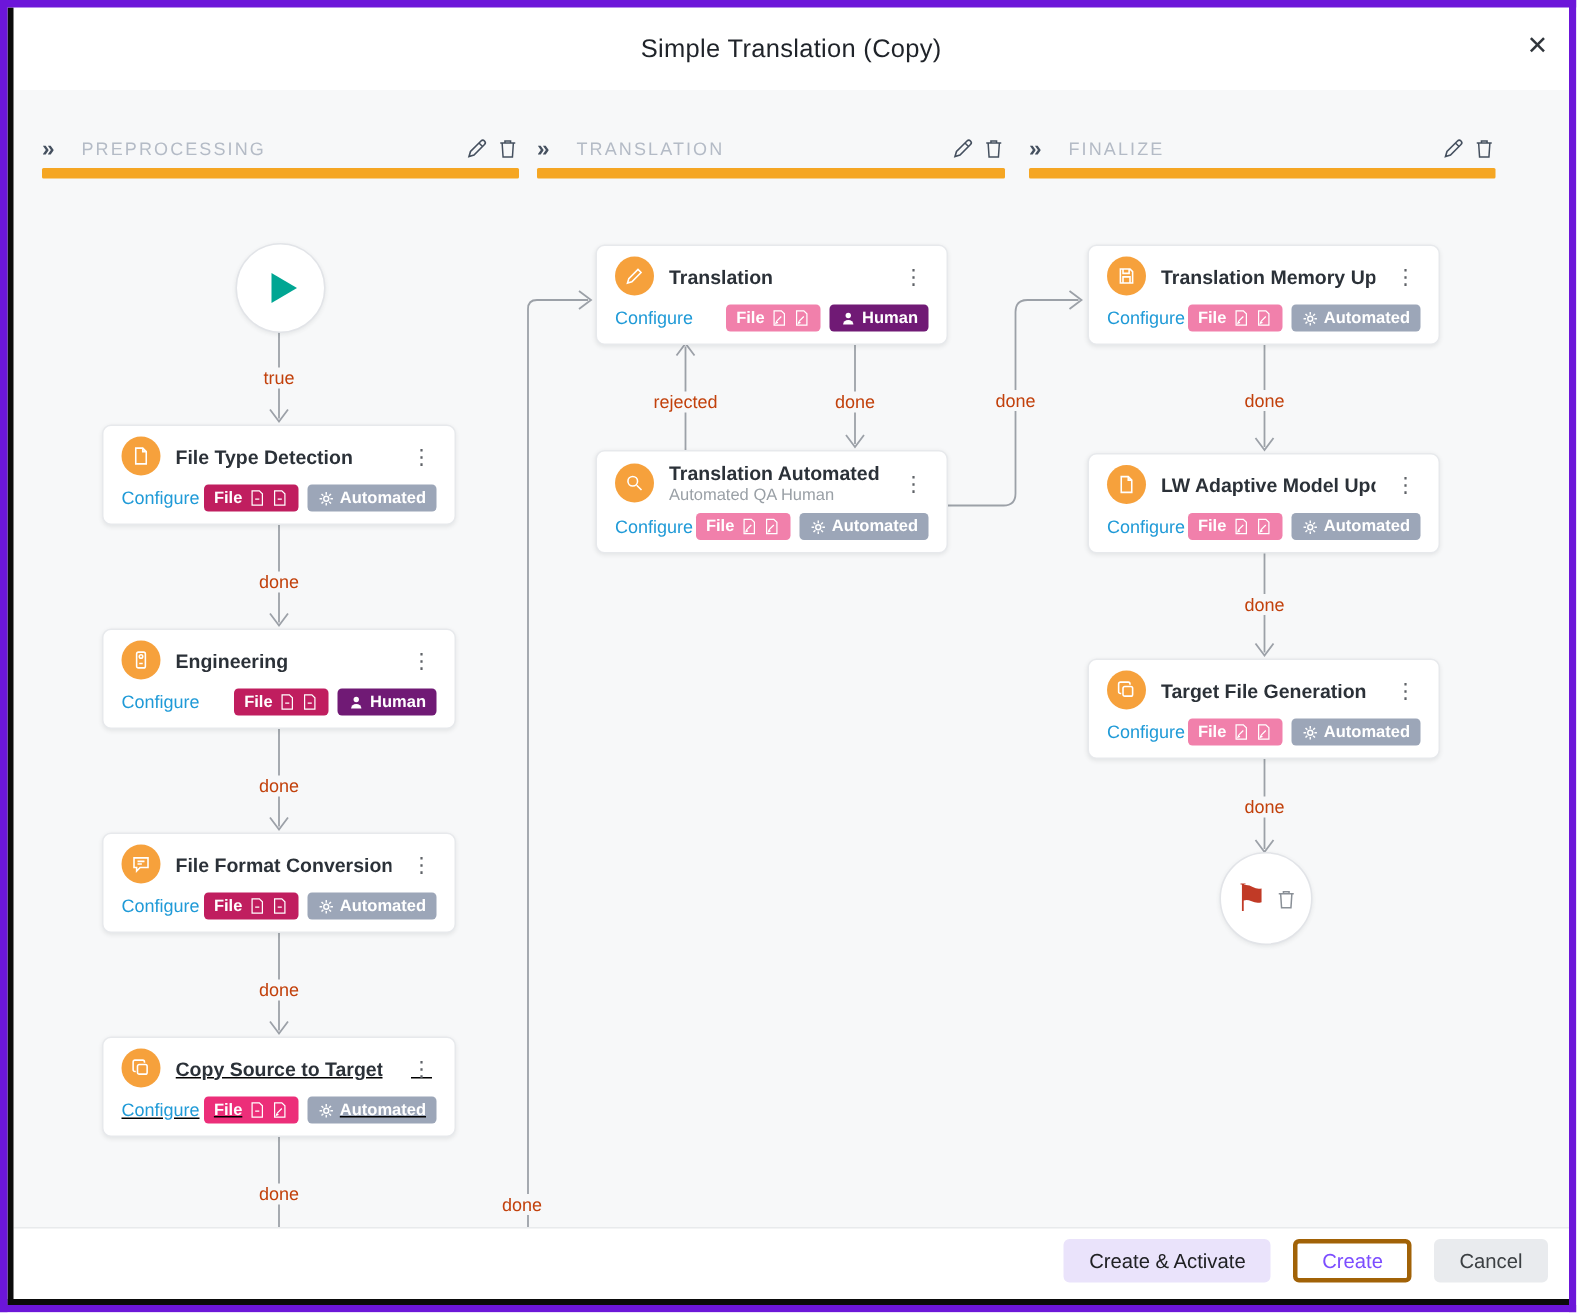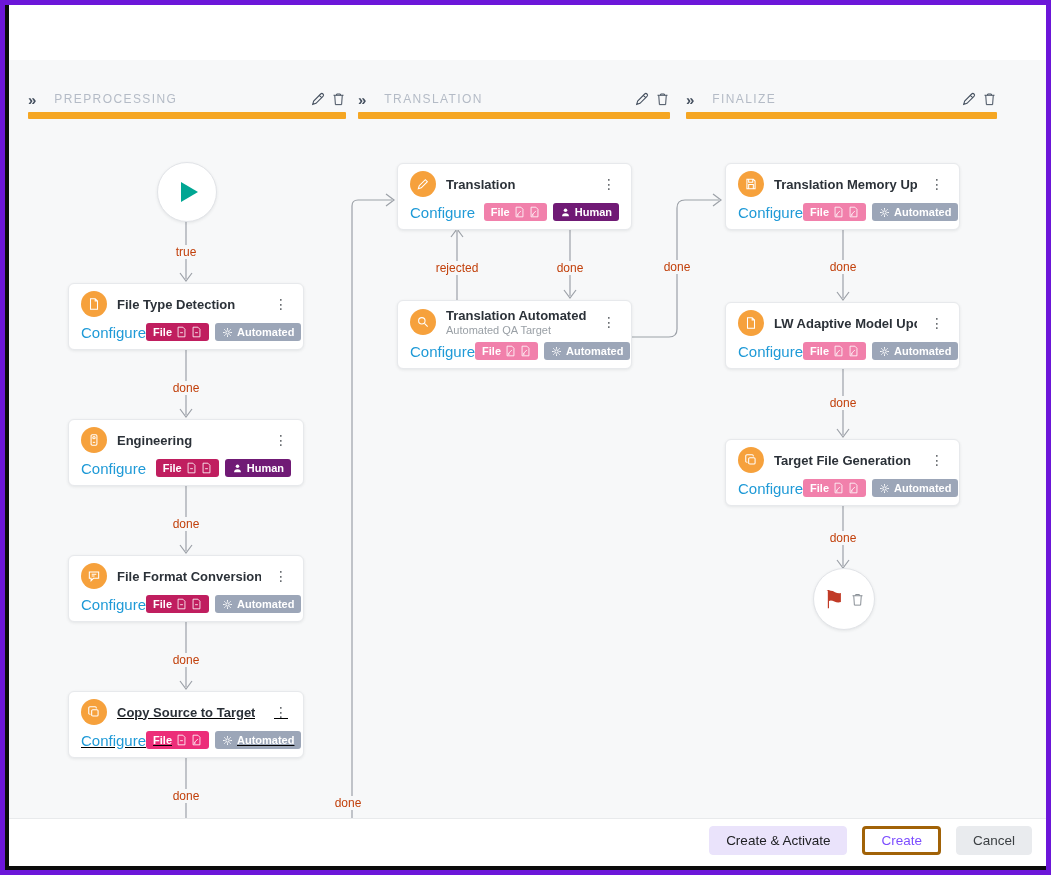--- a/index.html
+++ b/index.html
@@ -32,21 +32,21 @@
 
   
   .card{position:absolute;width:236px;background:#fff;border:1px solid #e7e9ec;border-radius:6px;box-shadow:0 1px 3px rgba(60,64,67,.10);padding:7px 12px 8px 12px;box-sizing:border-box;z-index:3;}
   .row1{display:flex;align-items:center;gap:10px;}
   .nicon{width:26px;height:26px;border-radius:50%;background:#F6A13C;display:flex;align-items:center;justify-content:center;flex:none;}
   .ntcol{min-width:0;}
   .ntitle{font-size:13px;font-weight:700;color:#2b3138;white-space:nowrap;overflow:hidden;}
   .nsub{font-size:11px;color:#9aa0a6;margin-top:1px;white-space:nowrap;}
   .kebab{margin-left:auto;color:#5f6368;font-size:14px;cursor:pointer;padding:0 3px;line-height:1;}
   .row2{display:flex;align-items:center;justify-content:space-between;margin-top:6px;}
-  .configure{color:#1f9ad7;font-size:15px;cursor:pointer;text-decoration:none;}
+  .configure{color:#1f9ad7;font-size:12px;cursor:pointer;text-decoration:none;}
   .badges{display:flex;gap:6px;align-items:center;}
   .badge{display:inline-flex;align-items:center;gap:4px;border-radius:3px;padding:0 7px;height:18px;font-size:11px;font-weight:700;color:#fff;white-space:nowrap;}
   .b-dark{background:#C01E5F;}.b-bright{background:#EC2E79;}.b-light{background:#F180AB;}
   .b-auto{background:#9CA6B8;}.b-human{background:#701a75;}
 
   
   .circlenode{position:absolute;background:#fff;border:1px solid #e2e4e8;border-radius:50%;box-shadow:0 1px 3px rgba(60,64,67,.10);display:flex;align-items:center;justify-content:center;z-index:3;}
   .playtri{width:0;height:0;border-left:17px solid #00A693;border-top:10px solid transparent;border-bottom:10px solid transparent;margin-left:5px;}
   .flag{color:#C13A26;font-size:25px;line-height:1;}
 
@@ -57,20 +57,24 @@
   .btn-create{background:#fff;border:3px solid #a16207;color:#7C4DFF;}
   .btn-cancel{background:#E9EBEE;border:1px solid #E9EBEE;color:#3C4043;}
 </style>
 </head>
 <body>
 
 <div id="root">
 
   <div class="canvas-bg"></div>
 
+  <div class="titlebar">
+    <div class="title">Simple Translation (Copy)</div>
+    <div class="close">✕</div>
+  </div>
 
   <div class="stage" style="left:28px;width:318px;">
     <span class="chev">»</span>
     <span class="sname">PREPROCESSING</span>
     <span class="sicons">
       <svg width="16" height="16" viewBox="0 0 24 24" fill="none" stroke="#45505f" stroke-width="1.6">
           <path d="M4 20 l1.5-5 L16 4.5 a2 2 0 0 1 3.5 3.5 L9 18.5 z M14 6.5 l3.5 3.5"></path>
         </svg>
       <svg width="15" height="16" viewBox="0 0 24 24" fill="none" stroke="#45505f" stroke-width="1.6">
           <path d="M4 6 h16 M9 6 V4 h6 v2 M6 6 l1 15 h10 l1-15"></path>
@@ -331,21 +335,21 @@
   <div class="card" style="left:397px;top:300px;width:235px;">
     <div class="row1">
       <span class="nicon">
           <svg width="14" height="14" viewBox="0 0 24 24" fill="none" stroke="#fff" stroke-width="1.8">
             <circle cx="10" cy="10" r="5.5"></circle>
             <path d="M14.5 14.5 L20 20"></path>
           </svg>
         </span>
       <div class="ntcol">
         <div class="ntitle">Translation Automated Q...</div>
-        <div class="nsub">Automated QA Target</div>
+        <div class="nsub">Automated QA Human</div>
       </div>
       <span class="kebab">⋮</span>
     </div>
     <div class="row2">
       <a class="configure">Configure</a>
       <div class="badges">
         <span class="badge b-light">
             <span>File</span>
           <svg width="11" height="12" viewBox="0 0 16 16" fill="none" stroke="#fff" stroke-width="1.2">
               <path d="M3 1 h7 l3 3 v11 H3 z M5.5 11 L10 6.5 M5.5 11 l-.7 2 2-.7"></path>

